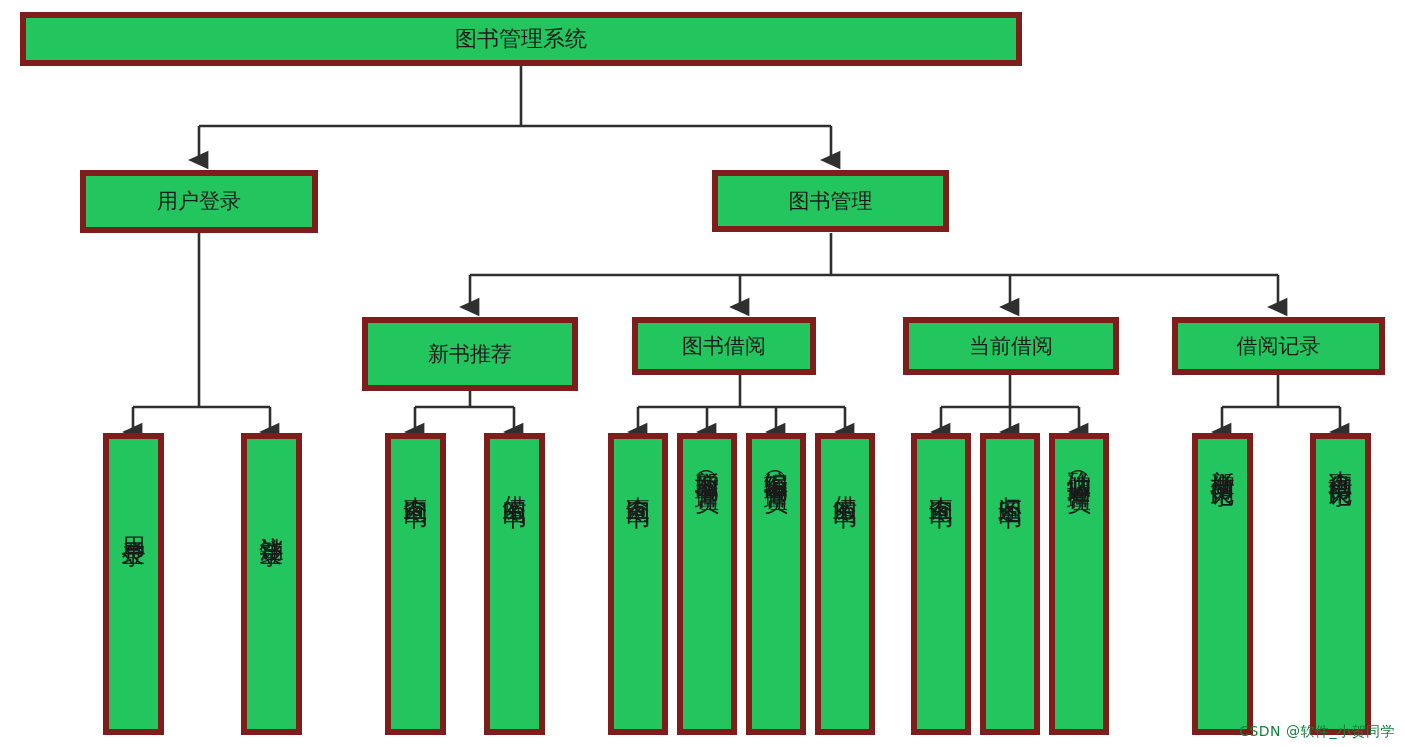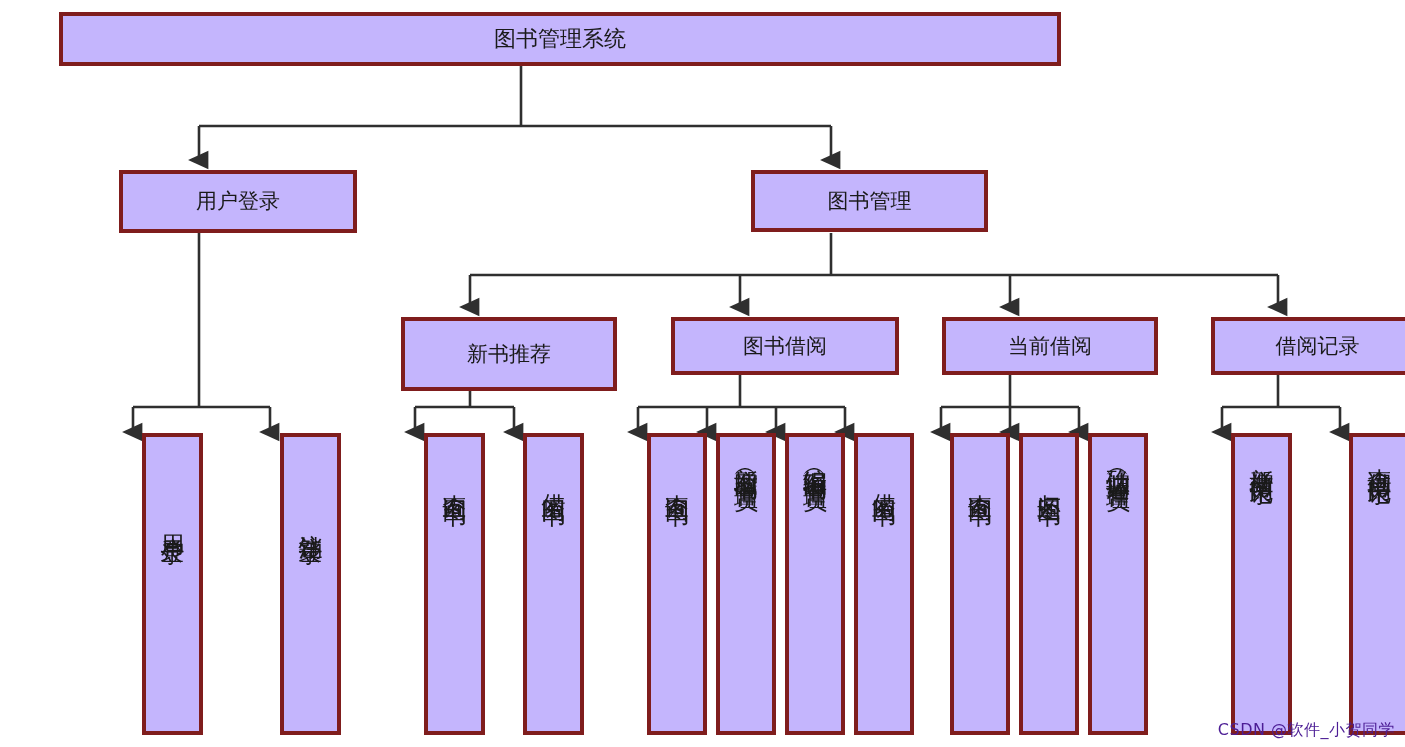--- a/index.html
+++ b/index.html
@@ -22,27 +22,26 @@
   svg#wires {
     position: absolute;
     left: 0;
     top: 0;
     width: 1405px;
     height: 747px;
   }
   .node {
     position: absolute;
     box-sizing: border-box;
-    border: 4px solid #7f1d1d;
-    background: #c4b5fd;
+    border: 6px solid #7f1d1d;
+    background: #22c55e;
     display: flex;
     align-items: center;
     justify-content: center;
     z-index: 2;
-    margin-left: 39px;
   }
   .node .label {
     color: #1a1a1a;
     text-align: center;
     line-height: 1.18;
     white-space: nowrap;
   }
   .node.horizontal .label {
     font-size: 21px;
   }
@@ -67,22 +66,22 @@
   .node.leaf.mid .label {
     margin-top: 34px;
   }
   .node.leaf.tall .label {
     margin-top: 8px;
   }
   #watermark {
     position: absolute;
     right: 10px;
     bottom: 6px;
-    font-size: 16px;
-    color: #4c1d95;
+    font-size: 14px;
+    color: #15803d;
     z-index: 3;
     white-space: nowrap;
     letter-spacing: 0.5px;
   }
 </style>
 </head>
 <body>
 
 <div id="diagram-root">
 
@@ -145,21 +144,21 @@
   </div>
 
   <div class="node horizontal" style="left:712px; top:170px; width:237px; height:62px;">
     <span class="label">图书管理</span>
   </div>
 
   <div class="node horizontal" style="left:362px; top:317px; width:216px; height:74px;">
     <span class="label">新书推荐</span>
   </div>
 
-  <div class="node horizontal" style="left:632px; top:317px; width:228px; height:58px;">
+  <div class="node horizontal" style="left:632px; top:317px; width:184px; height:58px;">
     <span class="label">图书借阅</span>
   </div>
 
   <div class="node horizontal" style="left:903px; top:317px; width:216px; height:58px;">
     <span class="label">当前借阅</span>
   </div>
 
   <div class="node horizontal" style="left:1172px; top:317px; width:213px; height:58px;">
     <span class="label">借阅记录</span>
   </div>

